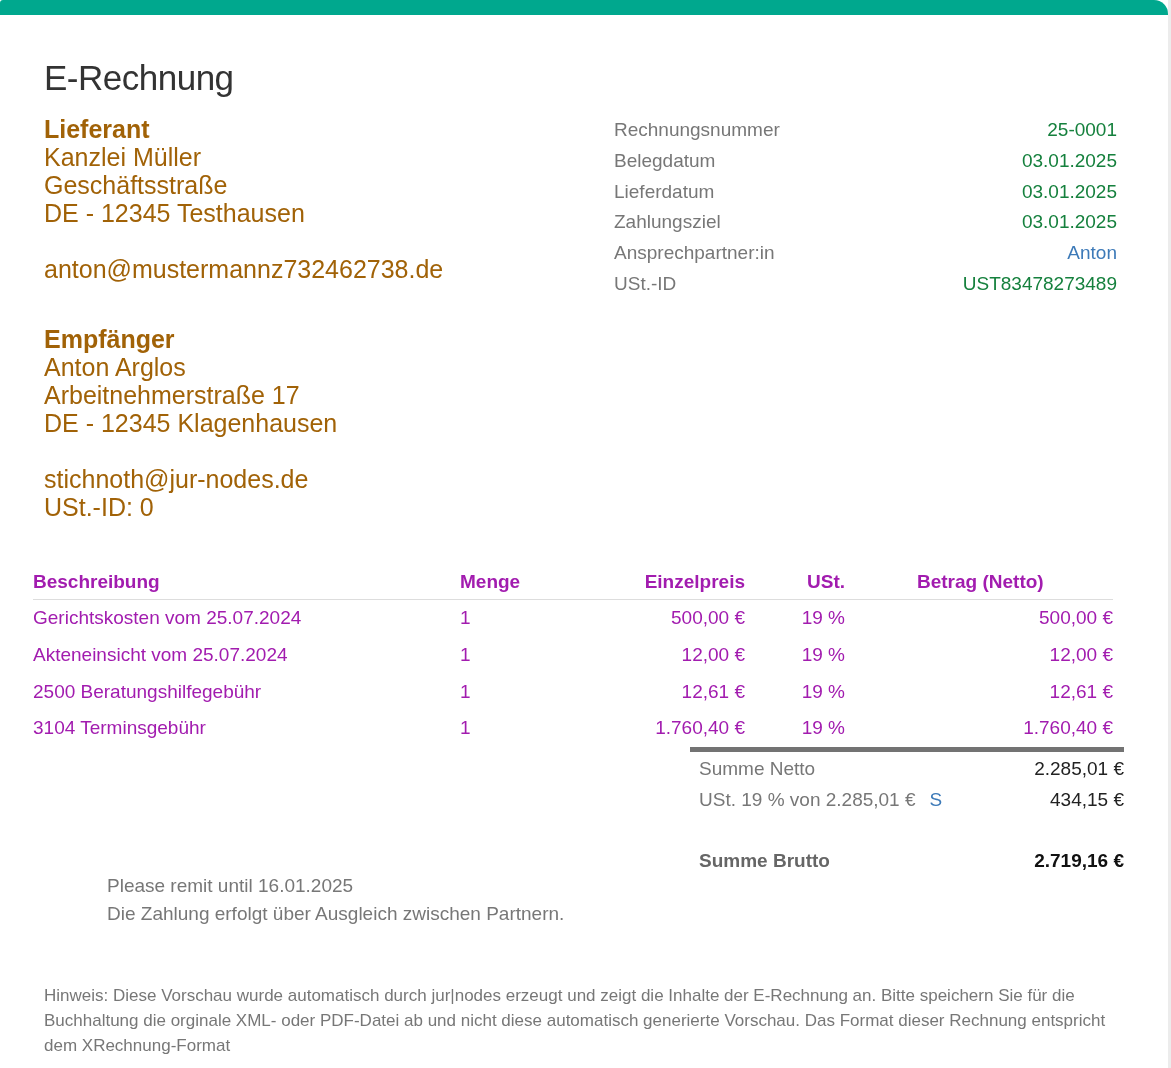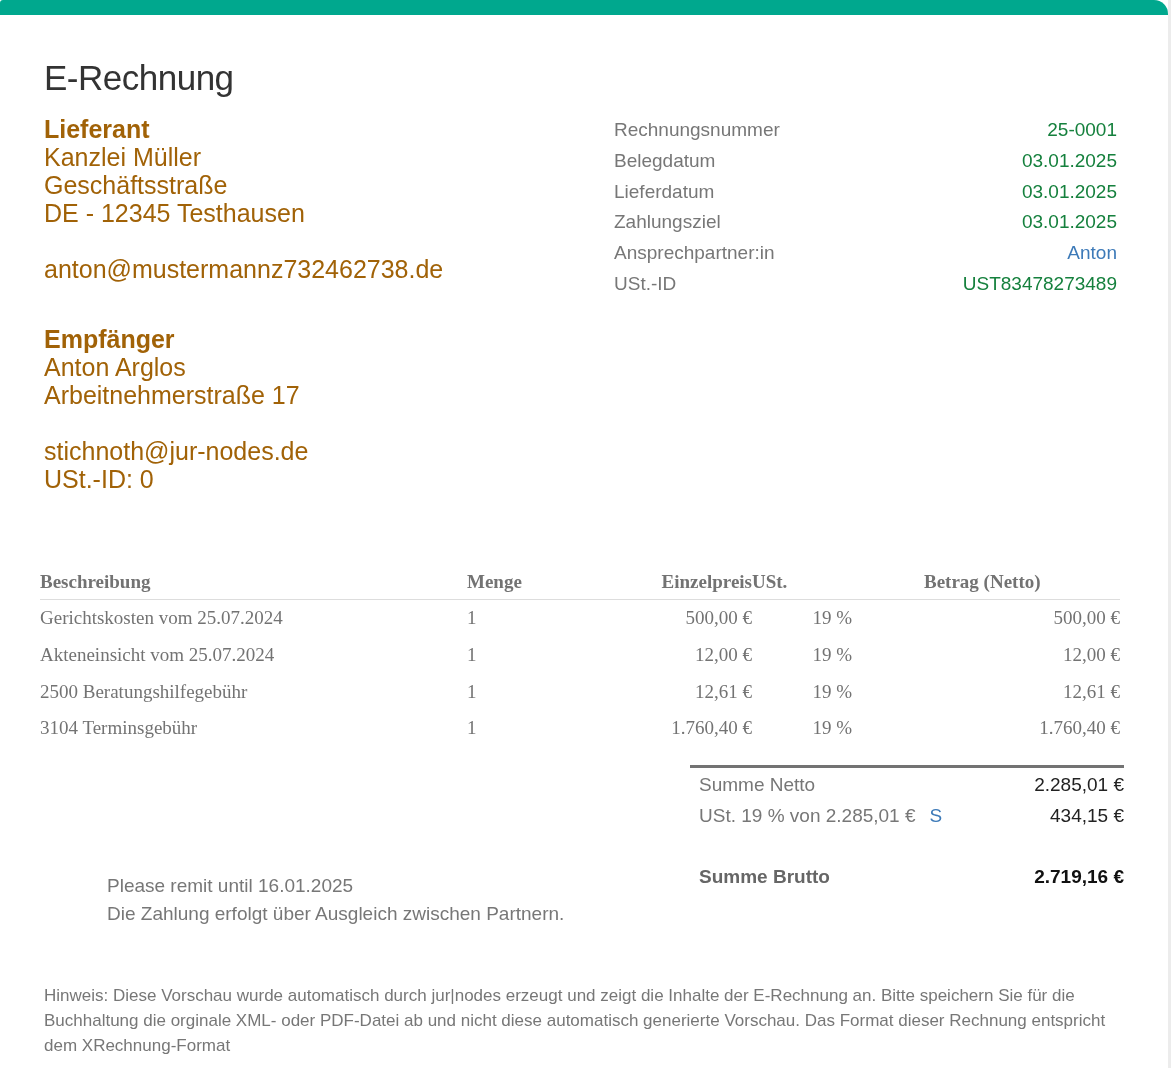--- a/index.html
+++ b/index.html
@@ -67,52 +67,51 @@
       height: 30.8px;
       line-height: 30.8px;
       align-items: center;
     }
     .meta-label { color: #777777; }
     .meta-value { color: #15803d; }
     .meta-value.link { color: #3d7ab8; }
 
     .items {
       position: absolute;
-      left: 40px; top: 565px;
+      left: 33px; top: 565px;
       width: 1080px;
-      font-family: Liberation Serif, serif;
-      font-size: 19px;
-      color: #737373;
+      font-family: Liberation Sans, sans-serif;
+      font-size: 19px;
+      color: #a21caf;
     }
     .row {
       display: flex;
       align-items: center;
       height: 36.7px;
     }
     .row.header {
       height: 34px;
       font-weight: bold;
       border-bottom: 1px solid #dddddd;
     }
     .c-desc { width: 427px; }
     .c-qty { width: 120px; }
     .c-price { width: 165px; text-align: right; }
     .c-vat { width: 100px; text-align: right; }
     .c-amount { flex: 1; text-align: right; }
-    .row.header .c-vat { text-align: left; width: 100px; }
+    .row.header .c-vat { text-align: right; width: 100px; }
     .row.header .c-amount { text-align: left; padding-left: 72px; }
 
     .totals {
       position: absolute;
       left: 690px; top: 747px;
       width: 434px;
-      border-top: 3px solid #737373;
-      font-family: "Liberation Sans", sans-serif;
-      font-size: 19px;
-      margin-top: 18px;
+      border-top: 5px solid #737373;
+      font-family: "Liberation Sans", sans-serif;
+      font-size: 19px;
     }
     .t-row {
       display: flex;
       justify-content: space-between;
       padding-left: 9px;
       height: 31px;
       line-height: 33px;
     }
     .t-label { color: #777777; }
     .t-value { color: #222222; }
@@ -184,20 +183,21 @@
   <div class="meta-row">
     <span class="meta-label">USt.-ID</span>
     <span class="meta-value">UST83478273489</span>
   </div>
 </div>
 
 <div class="block" style="top:325px;">
   <div class="line head">Empfänger</div>
   <div class="line">Anton Arglos</div>
   <div class="line">Arbeitnehmerstraße 17</div>
+  <div class="line">DE - 12345 Klagenhausen</div>
   <div class="gap"></div>
   <div class="line">stichnoth@jur-nodes.de</div>
   <div class="line">USt.-ID: 0</div>
 </div>
 
 <div class="items">
   <div class="row header">
     <span class="c-desc">Beschreibung</span>
     <span class="c-qty">Menge</span>
     <span class="c-price">Einzelpreis</span>

